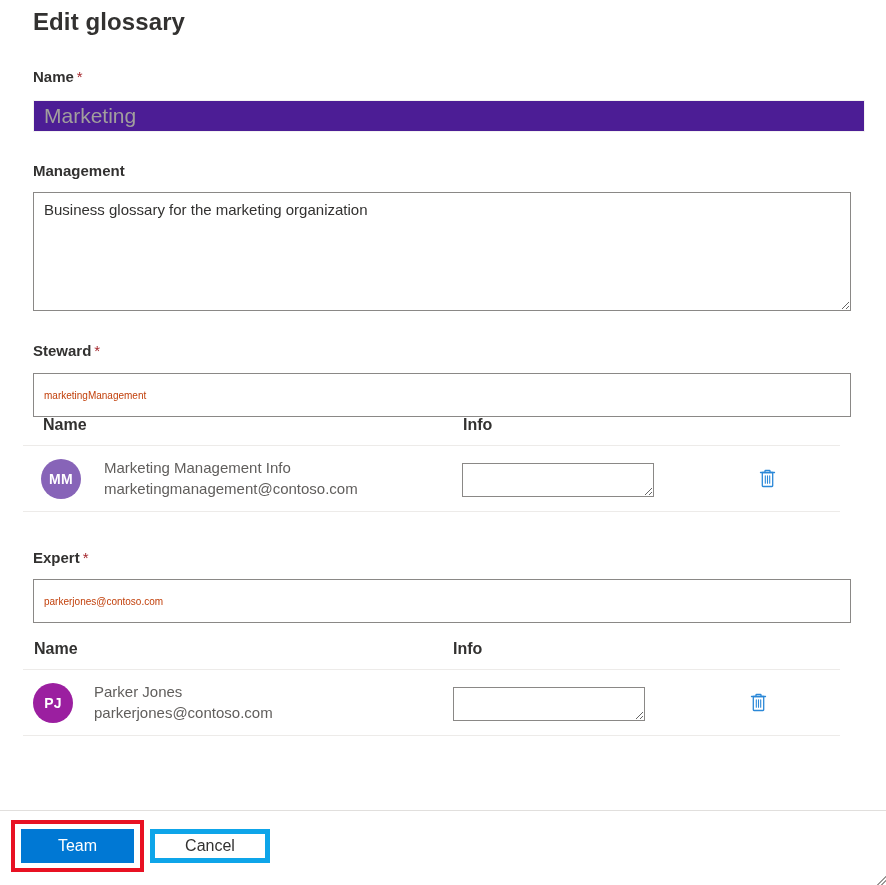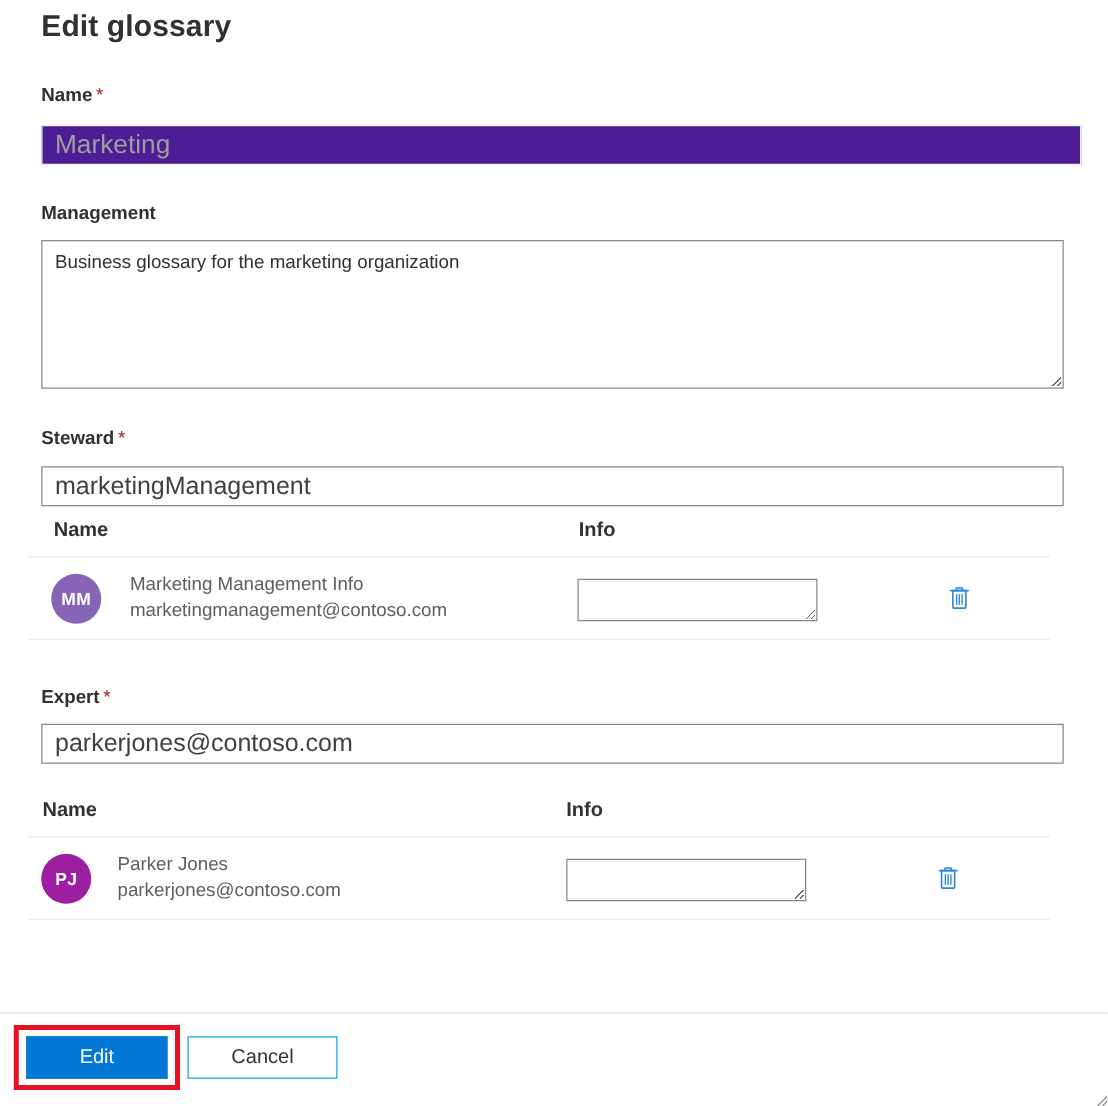--- a/index.html
+++ b/index.html
@@ -78,26 +78,26 @@
     font-family: "Liberation Sans", sans-serif;
     padding: 6px 10px;
     resize: both;
     outline: none;
     line-height: 1.45;
   }
 
   
   .text-input {
     position: absolute;
-    height: 32px;
+    height: 44px;
     box-sizing: border-box;
     background: #ffffff;
     border: 1px solid #8a8886;
-    color: #404040;
-    font-size: 20px;
+    color: #c2410c;
+    font-size: 10px;
     font-family: "Liberation Sans", sans-serif;
     padding: 0 10px;
     outline: none;
   }
 
   
   .tbl {
     position: absolute;
     box-sizing: border-box;
   }
@@ -217,21 +217,21 @@
     padding: 0;
   }
   .btn-cancel {
     position: absolute;
     left: 150px;
     top: 829px;
     width: 120px;
     height: 34px;
     box-sizing: border-box;
     background: #ffffff;
-    border: 1px solid #0ea5e9;
+    border: 5px solid #0ea5e9;
     color: #323130;
     font-size: 16px;
     font-family: "Liberation Sans", sans-serif;
     cursor: pointer;
     padding: 0;
   }
 
   .corner-artifact {
     position: absolute;
     right: 0;
@@ -319,17 +319,17 @@
             <path d="M7.3 7.8v7.5M9.5 7.8v7.5M11.7 7.8v7.5" stroke="#2b88d8" stroke-width="1.1" stroke-linecap="round"></path>
           </svg>
         </span>
       </button>
       <div class="rule" style="bottom:0;"></div>
     </div>
   </div>
 
   <div class="footer-rule"></div>
   <div class="save-highlight"></div>
-  <button class="btn-save">Edit</button>
+  <button class="btn-save">Team</button>
   <button class="btn-cancel">Cancel</button>
 
   <div class="corner-artifact"></div>
 </div>
 
 </body></html>

